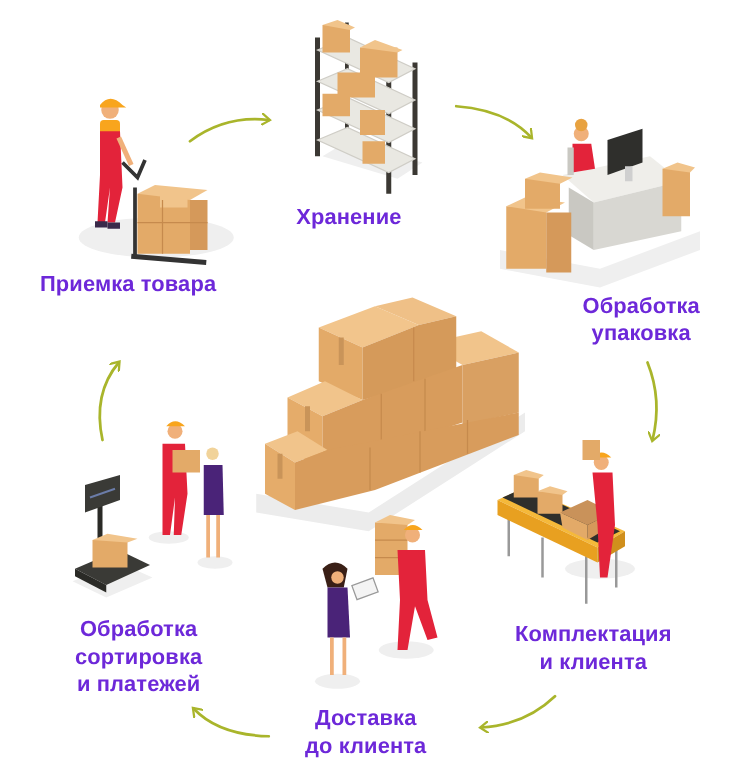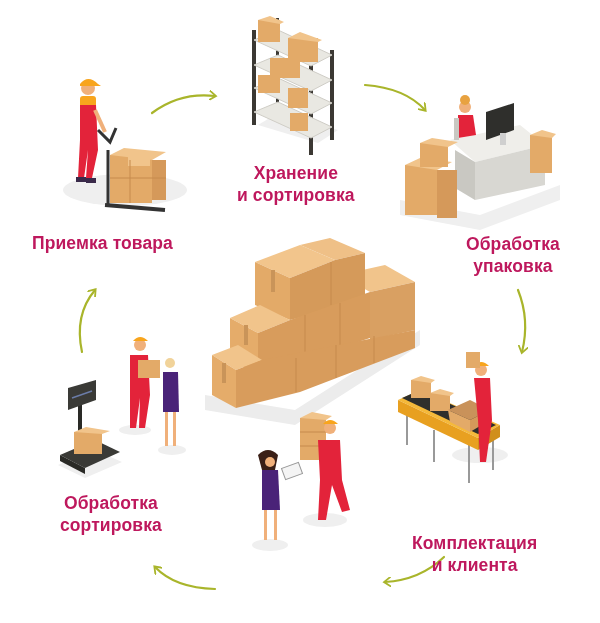--- a/index.html
+++ b/index.html
@@ -1,19 +1,19 @@
 <!DOCTYPE html>
 <html><head>
   <meta charset="utf-8">
   <style>
     html, body { margin: 0; padding: 0; background: #ffffff; }
     body { width: 600px; height: 623px; position: relative; overflow: hidden;
            font-family: "Liberation Sans", "DejaVu Sans", sans-serif; }
     .stage { position: absolute; left: 0; top: 0; width: 600px; height: 623px; }
-    .label { position: absolute; color: #be185d; font-weight: bold; font-size: 17.5px;
+    .label { position: absolute; color: #6d28d9; font-weight: bold; font-size: 17.5px;
              line-height: 22px; text-align: center; white-space: nowrap; letter-spacing: 0.1px; }
     .label span { display: block; }
     svg.art { position: absolute; left: 0; top: 0; }
   </style>
 </head>
 <body>
 
 <div class="stage">
 
   <svg class="art" width="600" height="623" viewBox="0 0 600 623">
@@ -198,38 +198,42 @@
       <path d="M130,355 L148,355 L150,395 L145,428 L139,428 L140,398 L136,428 L130,428 Z" fill="#e3233a"></path>
       <rect x="138" y="360" width="22" height="18" fill="#e3aa68"></rect>
 
       <circle cx="170" cy="363" r="5" fill="#f1d39a"></circle>
       <path d="M163,372 L178,372 L179,412 L163,412 Z" fill="#4a2378"></path>
       <rect x="165" y="412" width="3" height="34" fill="#f0b07a"></rect>
         <rect x="173" y="412" width="3" height="34" fill="#f0b07a"></rect>
     </g>
   </svg>
 
-  <div class="label" style="left:32px; top:232px;">
+  <div class="label" style="left:32px; top:216px;">
     <span>Приемка товара</span>
   </div>
 
   <div class="label" style="left:237px; top:162px;">
     <span>Хранение</span>
-    <span>и сортировка</span>
   </div>
 
   <div class="label" style="left:466px; top:233px;">
     <span>Обработка</span>
     <span>упаковка</span>
   </div>
 
-  <div class="label" style="left:412px; top:496px;margin-top:36px;">
+  <div class="label" style="left:412px; top:496px;">
     <span>Комплектация</span>
     <span>и клиента</span>
   </div>
 
+  <div class="label" style="left:244px; top:563px;">
+    <span>Доставка</span>
+    <span>до клиента</span>
+  </div>
 
   <div class="label" style="left:60px; top:492px;">
     <span>Обработка</span>
     <span>сортировка</span>
+    <span>и платежей</span>
   </div>
 
 </div>
 
 </body></html>

